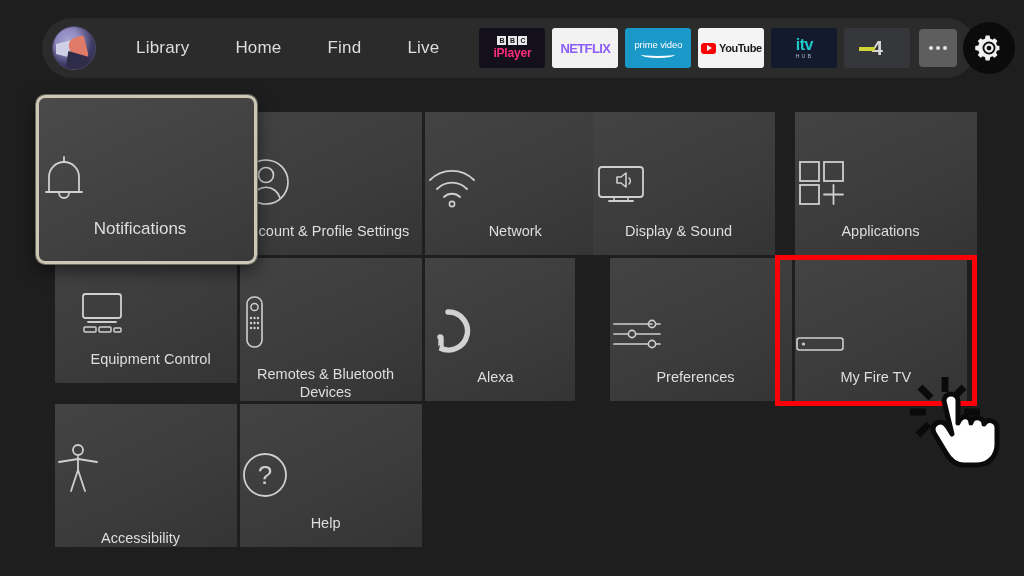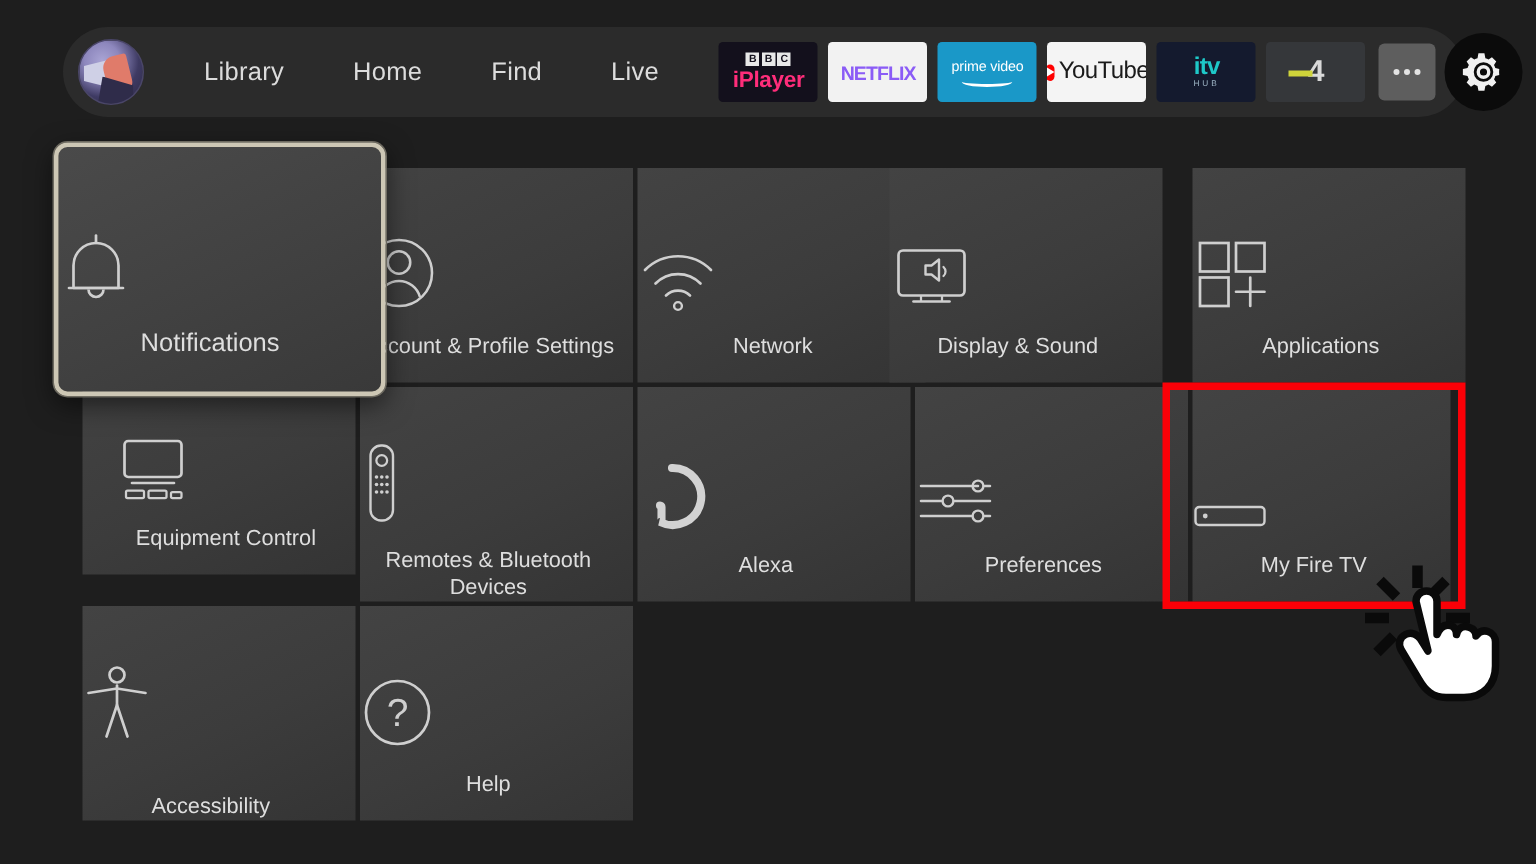--- a/index.html
+++ b/index.html
@@ -52,40 +52,40 @@
     width: 66px; height: 40px; margin-right: 7px; border-radius: 3px;
     display: flex; align-items: center; justify-content: center;
     flex-direction: column; overflow: hidden; flex: 0 0 auto;
   }
   .app-bbc { background: #13101c; }
   .app-bbc .bbc-blocks { display: flex; gap: 1.5px; }
   .app-bbc .bbc-blocks span {
     background: #e8e8e8; color: #13101c; font-size: 7px; font-weight: bold;
     line-height: 9px; width: 9px; text-align: center;
   }
-  .app-bbc .iplayer { color: #ff2d7a; font-size: 15px; font-weight: bold; margin-top: 1px; letter-spacing: -.2px; }
+  .app-bbc .iplayer { color: #ff2d7a; font-size: 12px; font-weight: bold; margin-top: 1px; letter-spacing: -.2px; }
   .app-netflix { background: #f2f2f2; }
   .app-netflix span { color: #8b5cf6; font-size: 13px; font-weight: bold; letter-spacing: -.6px; }
   .app-prime { background: #1a98c8; }
   .app-prime .pv { color: #fff; font-size: 9.5px; letter-spacing: -.1px; }
   .app-prime .swoosh {
     width: 34px; height: 7px; border-bottom: 2px solid #fff;
     border-radius: 0 0 50% 50%; margin-top: 1px;
   }
   .app-youtube { background: #f4f4f4; flex-direction: row; }
   .app-youtube .ytbox {
     width: 15px; height: 11px; background: #ff0000; border-radius: 3px;
     display: flex; align-items: center; justify-content: center; margin-right: 3px;
   }
   .app-youtube .ytbox i {
     width: 0; height: 0; border-left: 5px solid #fff;
     border-top: 3px solid transparent; border-bottom: 3px solid transparent;
     display: block; margin-left: 1px;
   }
-  .app-youtube .ytname { color: #1a1a1a; font-size: 16px; font-weight: normal; letter-spacing: -.4px; }
+  .app-youtube .ytname { color: #1a1a1a; font-size: 11px; font-weight: bold; letter-spacing: -.4px; }
   .app-itv { background: #141a2e; }
   .app-itv .itvword { color: #1ec8c8; font-size: 16px; font-weight: bold; letter-spacing: -.5px; line-height: 15px; }
   .app-itv .hub { color: #9fb6c6; font-size: 5.5px; letter-spacing: 2px; margin-top: 1px; }
   .app-c4 { background: #35373a; position: relative; }
   .app-c4 .c4glyph { font-size: 20px; font-weight: bold; color: #d9d9d9; position: relative; }
   .app-c4 .c4bar { position: absolute; left: 15px; top: 19px; width: 16px; height: 4px; background: #cfd43a; }
   .more-btn {
     width: 38px; height: 38px; border-radius: 4px; background: #5e5e5e;
     display: flex; align-items: center; justify-content: center; gap: 3px;
     margin-left: 2px; flex: 0 0 auto;
@@ -294,21 +294,21 @@
           <circle cx="14.5" cy="28" r="1.2" fill="#cfcfcf"></circle>
           <circle cx="18" cy="28" r="1.2" fill="#cfcfcf"></circle>
           <circle cx="11" cy="33" r="1.2" fill="#cfcfcf"></circle>
           <circle cx="14.5" cy="33" r="1.2" fill="#cfcfcf"></circle>
           <circle cx="18" cy="33" r="1.2" fill="#cfcfcf"></circle>
         </svg>
       </div>
       <div class="lbl">Remotes &amp; Bluetooth Devices</div>
     </div>
 
-    <div class="tile" style="left:371px; top:146px; width:182px; height:143px;">
+    <div class="tile" style="left:371px; top:146px; width:150px; height:143px;">
       <div class="ico">
         <svg width="46" height="46" viewBox="0 0 46 46">
           <path d="M23 4 a19 19 0 1 1 -8 36 a1 1 0 0 0 1 -1 V30 a1 1 0 0 0 -1 -1 a11 11 0 1 1 0 0" stroke="#d2d2d2" stroke-width="5.4" fill="none" stroke-linecap="round"></path>
         </svg>
       </div>
       <div class="lbl">Alexa</div>
     </div>
 
     <div class="tile" style="left:556px; top:146px; width:182px; height:143px;">
       <div class="ico">

